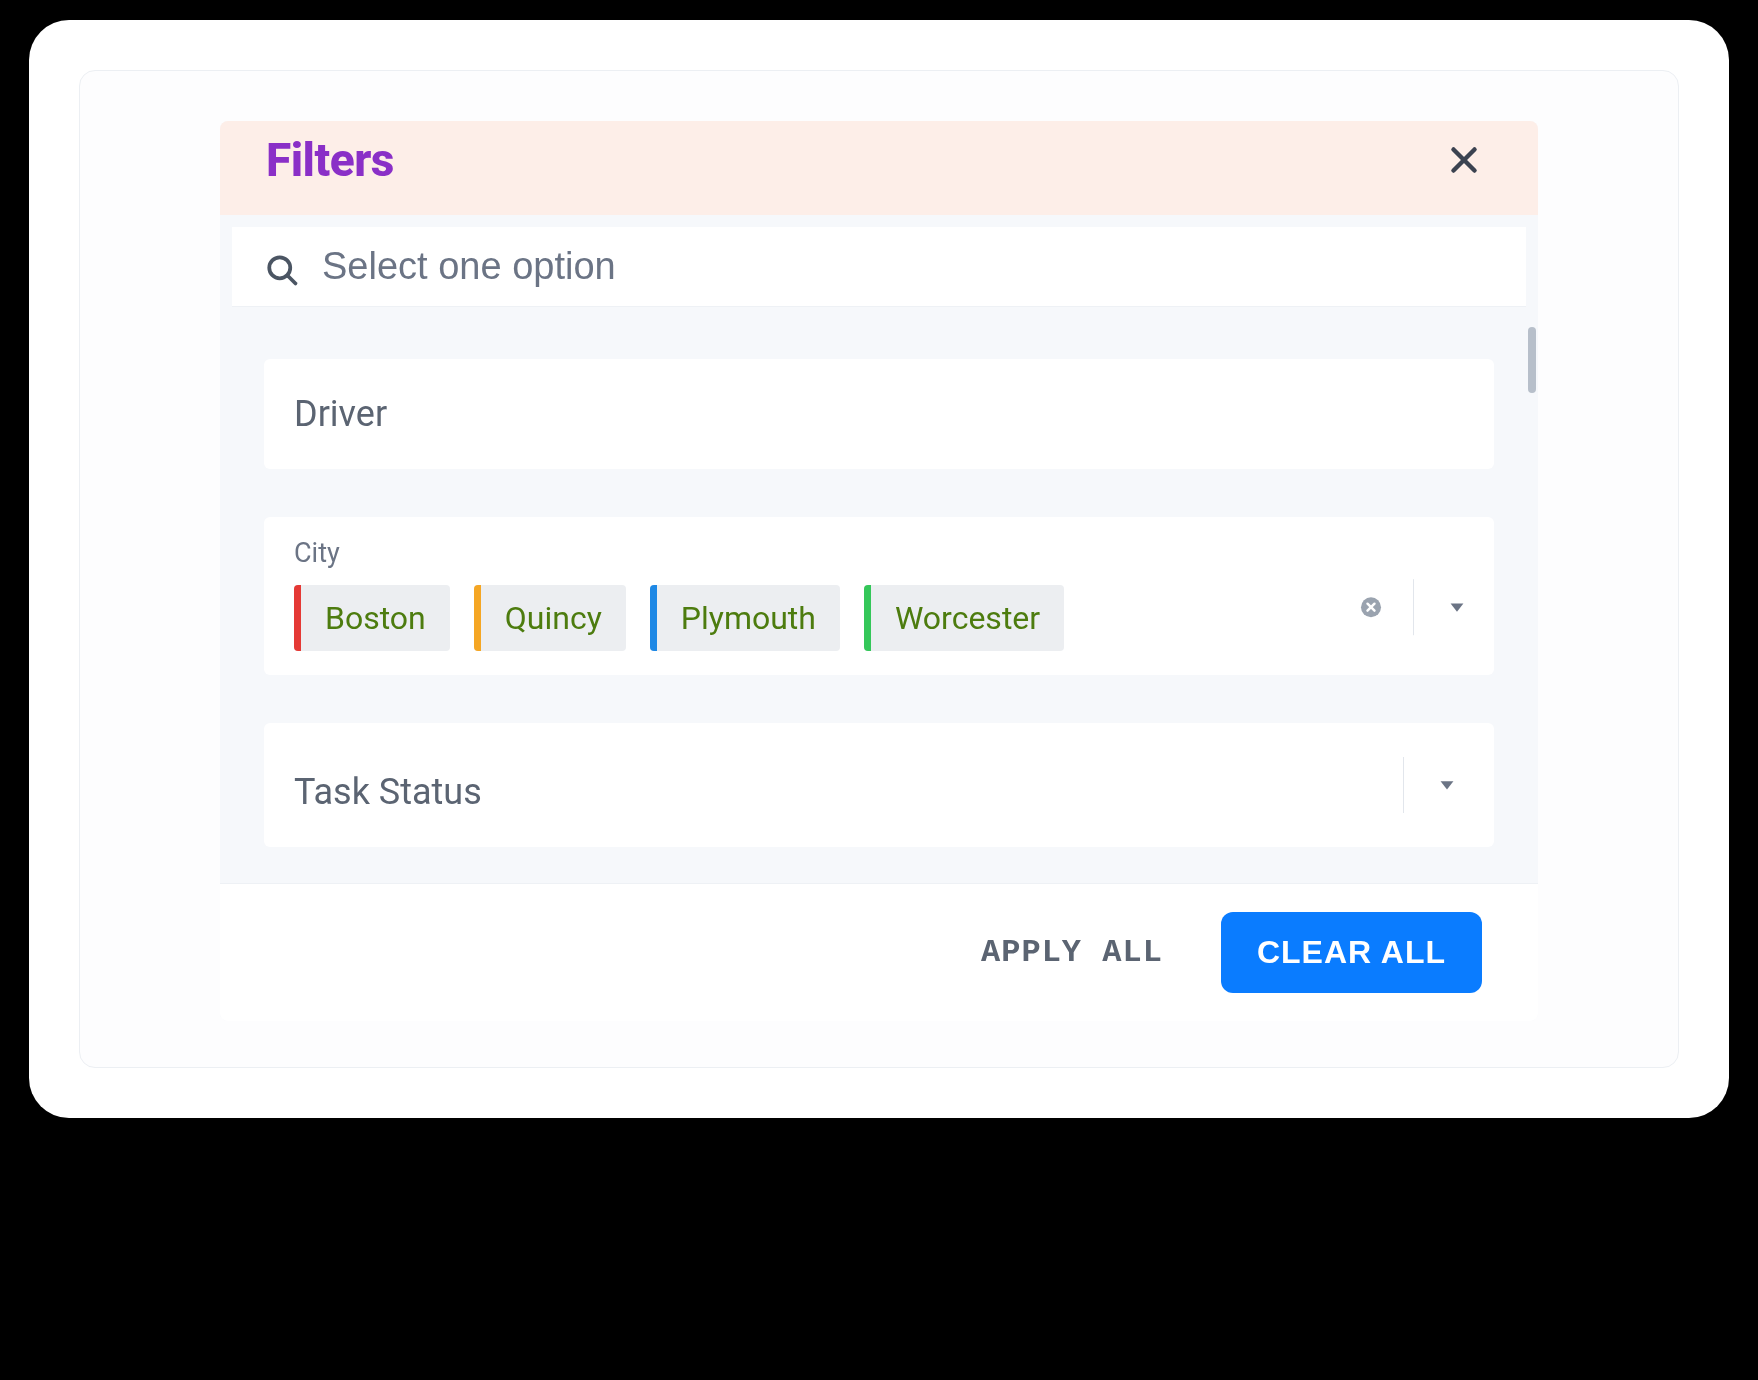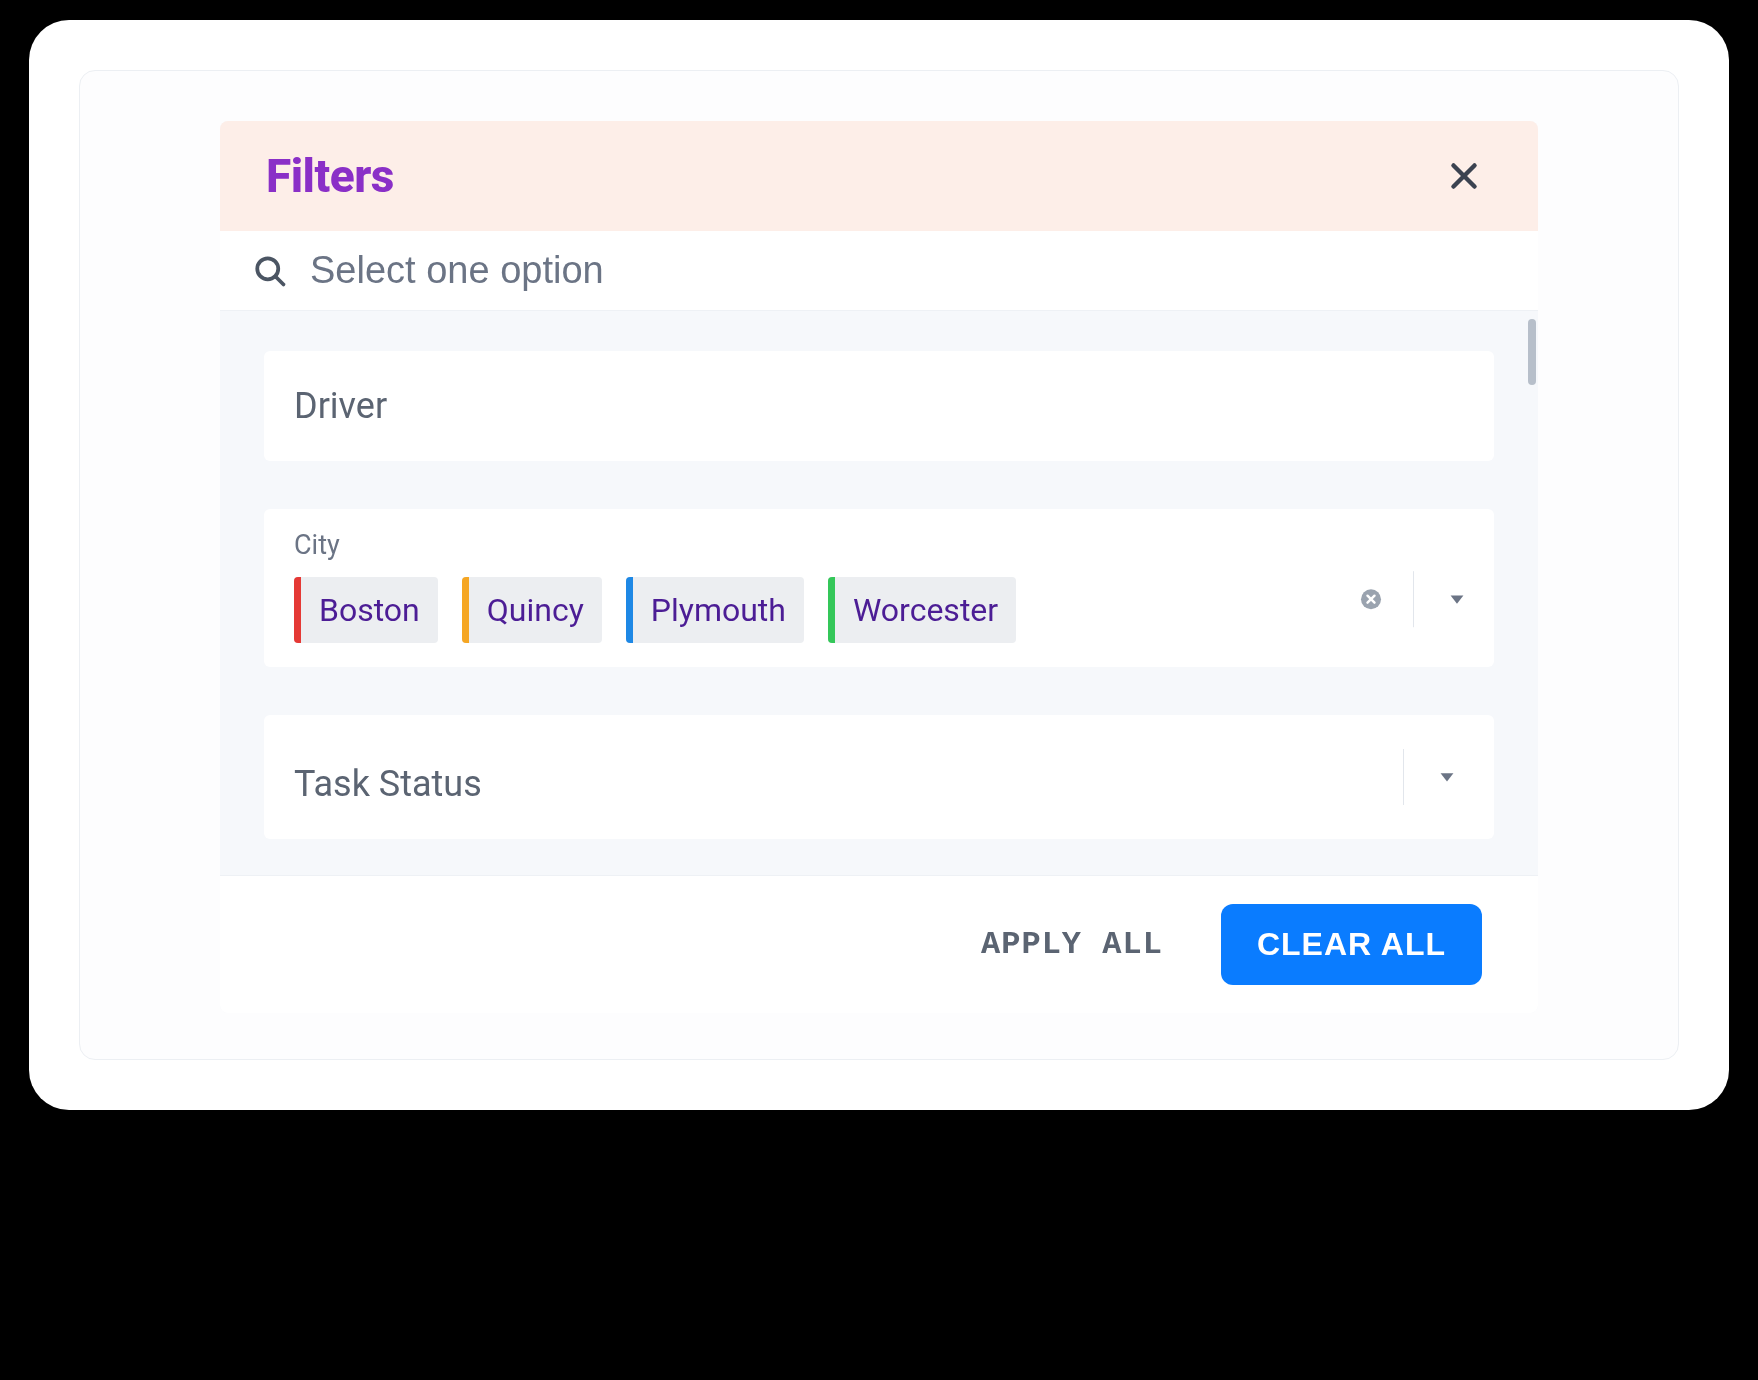--- a/index.html
+++ b/index.html
@@ -32,41 +32,41 @@
       background: #f6f8fb;
       border-radius: 8px;
       overflow: hidden;
       position: relative;
     }
     .panel-header {
       background: #fdeee8;
       display: flex;
       align-items: center;
       justify-content: space-between;
-      padding: 28px 48px 28px 46px;
+      padding: 12px 48px 28px 46px;
     }
     .panel-title {
       color: #8a2fc7;
       font-size: 46px;
       font-weight: 800;
       letter-spacing: -0.5px;
     }
     .close-btn {
       background: none;
       border: none;
       cursor: pointer;
       padding: 8px;
       color: #3b4250;
     }
     .close-btn svg { width: 36px; height: 36px; display: block; }
     .search-row {
       background: #fff;
-      margin: 0;
-      display: flex;
-      align-items: center;
+      margin: 12px;
+      display: flex;
+      align-items: flex-end;
       gap: 22px;
       padding: 18px 32px 18px 32px;
       border-bottom: 1px solid #eef1f5;
     }
     .search-icon { color: #4b5563; }
     .search-icon svg { width: 36px; height: 36px; display: block; }
     .search-input {
       border: none;
       outline: none;
       font-size: 38px;
@@ -117,23 +117,23 @@
       background: #eceef1;
       border-radius: 4px;
       overflow: hidden;
       height: 66px;
     }
     .chip-bar {
       width: 7px;
       height: 66px;
     }
     .chip-text {
-      padding: 0 18px;
+      padding: 0 24px;
       font-size: 32px;
-      color: #4c1d95;
+      color: #4d7c0f;
       font-weight: 400;
     }
     .city-controls {
       position: absolute;
       right: 20px;
       top: 50%;
       transform: translateY(-30%);
       display: flex;
       align-items: center;
       gap: 26px;

